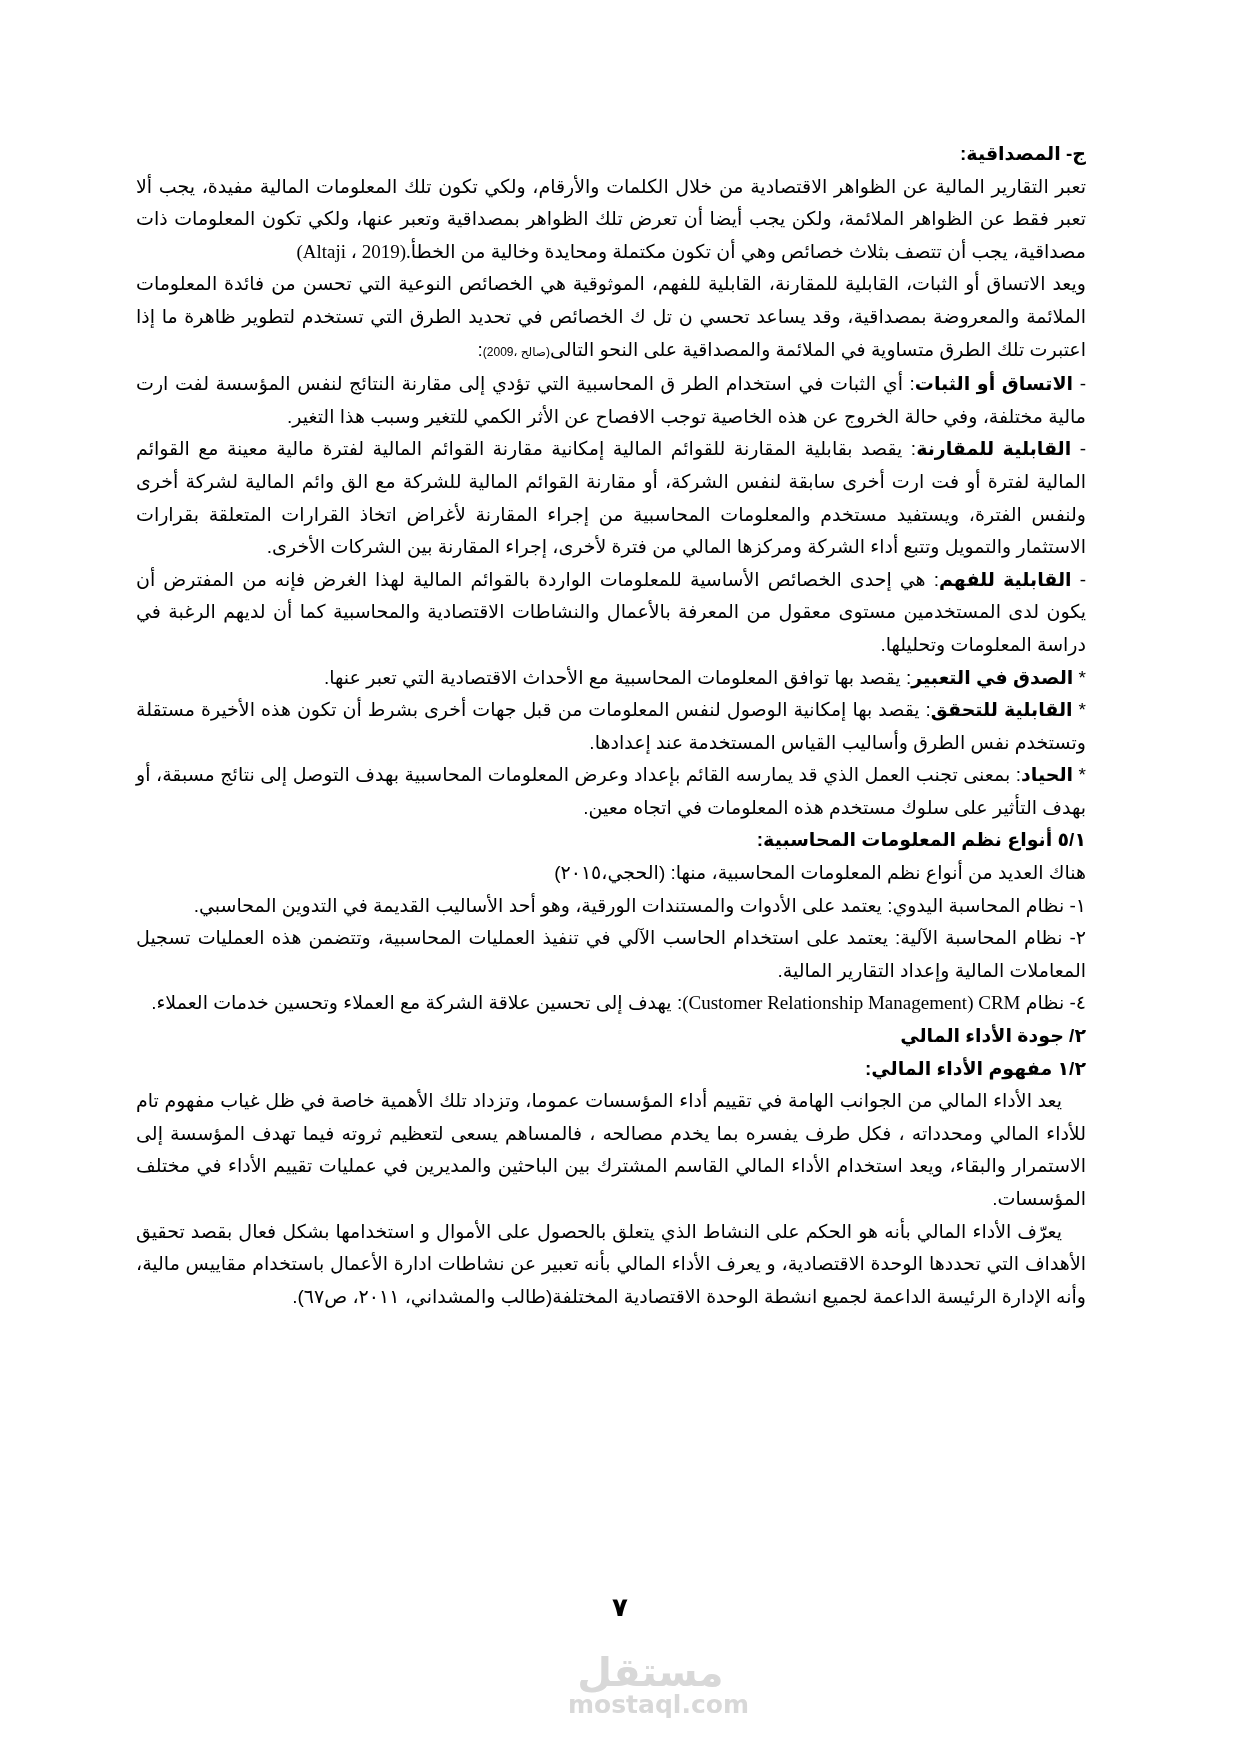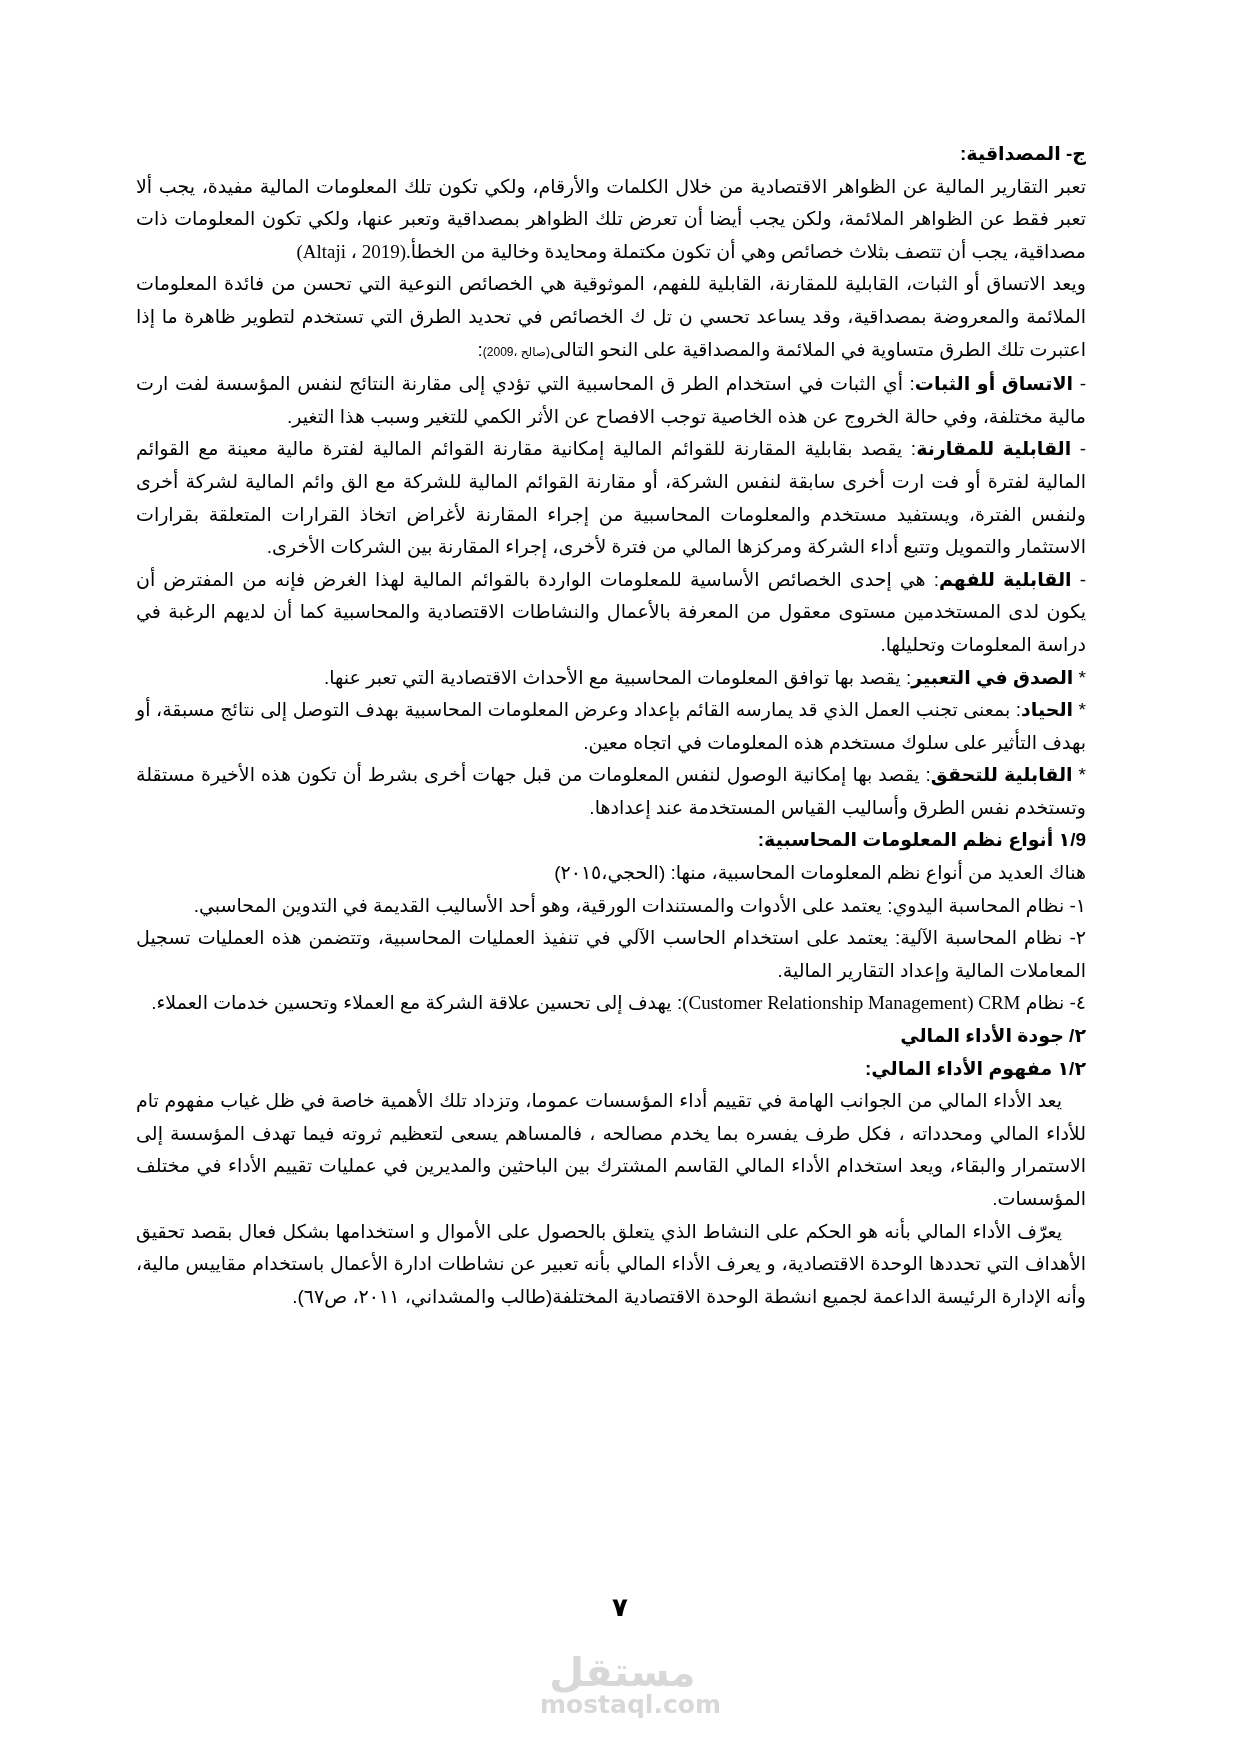--- a/index.html
+++ b/index.html
@@ -52,21 +52,21 @@
       left: 0;
       width: 1240px;
       text-align: center;
       font-family: "Liberation Sans", "DejaVu Sans", sans-serif;
       font-size: 26px;
       font-weight: bold;
     }
     .watermark {
       position: absolute;
       top: 1650px;
-      left: 540px;
+      left: 568px;
       width: 165px;
       text-align: center;
       color: #d8d8d8;
       font-family: "DejaVu Sans", sans-serif;
     }
     .watermark .wm-ar {
       font-size: 40px;
       font-weight: bold;
       line-height: 44px;
       direction: rtl;
@@ -85,24 +85,24 @@
 
   <p class="heading">ج- المصداقية:</p>
   <p><span>تعبر التقارير المالية عن الظواهر الاقتصادية من خلال الكلمات والأرقام، ولكي تكون تلك المعلومات المالية مفيدة، يجب ألا تعبر فقط عن الظواهر الملائمة، ولكن يجب أيضا أن تعرض تلك الظواهر بمصداقية وتعبر عنها، ولكي تكون المعلومات ذات مصداقية، يجب أن تتصف بثلاث خصائص وهي أن تكون مكتملة ومحايدة وخالية من الخطأ</span><span class="ltr">(Altaji ، 2019).</span></p>
   <p><span>ويعد الاتساق أو الثبات، القابلية للمقارنة، القابلية للفهم، الموثوقية هي الخصائص النوعية التي تحسن من فائدة المعلومات الملائمة والمعروضة بمصداقية، وقد يساعد تحسي ن تل ك الخصائص في تحديد الطرق التي تستخدم لتطوير ظاهرة ما إذا اعتبرت تلك الطرق متساوية في الملائمة والمصداقية على النحو التالى</span><span class="small-cite">(صالح ،2009)</span><span>:</span></p>
 
   <p><span>- </span><span class="term">الاتساق أو الثبات</span><span>: أي الثبات في استخدام الطر ق المحاسبية التي تؤدي إلى مقارنة النتائج لنفس المؤسسة لفت ارت مالية مختلفة، وفي حالة الخروج عن هذه الخاصية توجب الافصاح عن الأثر الكمي للتغير وسبب هذا التغير.</span></p>
   <p><span>- </span><span class="term">القابلية للمقارنة</span><span>: يقصد بقابلية المقارنة للقوائم المالية إمكانية مقارنة القوائم المالية لفترة مالية معينة مع القوائم المالية لفترة أو فت ارت أخرى سابقة لنفس الشركة، أو مقارنة القوائم المالية للشركة مع الق وائم المالية لشركة أخرى ولنفس الفترة، ويستفيد مستخدم والمعلومات المحاسبية من إجراء المقارنة لأغراض اتخاذ القرارات المتعلقة بقرارات الاستثمار والتمويل وتتبع أداء الشركة ومركزها المالي من فترة لأخرى، إجراء المقارنة بين الشركات الأخرى.</span></p>
   <p><span>- </span><span class="term">القابلية للفهم</span><span>: هي إحدى الخصائص الأساسية للمعلومات الواردة بالقوائم المالية لهذا الغرض فإنه من المفترض أن يكون لدى المستخدمين مستوى معقول من المعرفة بالأعمال والنشاطات الاقتصادية والمحاسبية كما أن لديهم الرغبة في دراسة المعلومات وتحليلها.</span></p>
 
   <p><span>* </span><span class="term">الصدق في التعبير</span><span>: يقصد بها توافق المعلومات المحاسبية مع الأحداث الاقتصادية التي تعبر عنها.</span></p>
+  <p><span>* </span><span class="term">القابلية للتحقق</span><span>: يقصد بها إمكانية الوصول لنفس المعلومات من قبل جهات أخرى بشرط أن تكون هذه الأخيرة مستقلة وتستخدم نفس الطرق وأساليب القياس المستخدمة عند إعدادها.</span></p>
   <p><span>* </span><span class="term">الحياد</span><span>: بمعنى تجنب العمل الذي قد يمارسه القائم بإعداد وعرض المعلومات المحاسبية بهدف التوصل إلى نتائج مسبقة، أو بهدف التأثير على سلوك مستخدم هذه المعلومات في اتجاه معين.</span></p>
-  <p><span>* </span><span class="term">القابلية للتحقق</span><span>: يقصد بها إمكانية الوصول لنفس المعلومات من قبل جهات أخرى بشرط أن تكون هذه الأخيرة مستقلة وتستخدم نفس الطرق وأساليب القياس المستخدمة عند إعدادها.</span></p>
 
-  <p class="heading">9/١ أنواع نظم المعلومات المحاسبية:</p>
+  <p class="heading">٥/١ أنواع نظم المعلومات المحاسبية:</p>
   <p>هناك العديد من أنواع نظم المعلومات المحاسبية، منها: (الحجي،٢٠١٥)</p>
   <p>١- نظام المحاسبة اليدوي: يعتمد على الأدوات والمستندات الورقية، وهو أحد الأساليب القديمة في التدوين المحاسبي.</p>
   <p>٢- نظام المحاسبة الآلية: يعتمد على استخدام الحاسب الآلي في تنفيذ العمليات المحاسبية، وتتضمن هذه العمليات تسجيل المعاملات المالية وإعداد التقارير المالية.</p>
   <p><span>٤- نظام </span><span class="ltr">(Customer Relationship Management) CRM</span><span>: يهدف إلى تحسين علاقة الشركة مع العملاء وتحسين خدمات العملاء.</span></p>
 
   <p class="heading">٢/ جودة الأداء المالي</p>
   <p class="heading">١/٢ مفهوم الأداء المالي:</p>
   <p class="indent">يعد الأداء المالي من الجوانب الهامة في تقييم أداء المؤسسات عموما، وتزداد تلك الأهمية خاصة في ظل غياب مفهوم تام للأداء المالي ومحدداته ، فكل طرف يفسره بما يخدم مصالحه ، فالمساهم يسعى لتعظيم ثروته فيما تهدف المؤسسة إلى الاستمرار والبقاء، ويعد استخدام الأداء المالي القاسم المشترك بين الباحثين والمديرين في عمليات تقييم الأداء في مختلف المؤسسات.</p>
   <p class="indent">يعرّف الأداء المالي بأنه هو الحكم على النشاط الذي يتعلق بالحصول على الأموال و استخدامها بشكل فعال بقصد تحقيق الأهداف التي تحددها الوحدة الاقتصادية، و يعرف الأداء المالي بأنه تعبير عن نشاطات ادارة الأعمال باستخدام مقاييس مالية، وأنه الإدارة الرئيسة الداعمة لجميع انشطة الوحدة الاقتصادية المختلفة(طالب والمشداني، ٢٠١١، ص٦٧).</p>
 </div>

